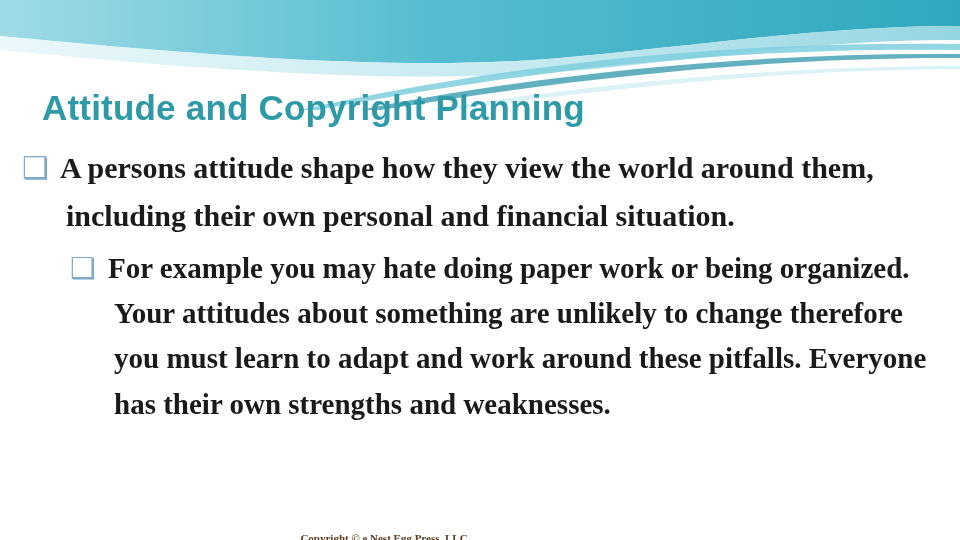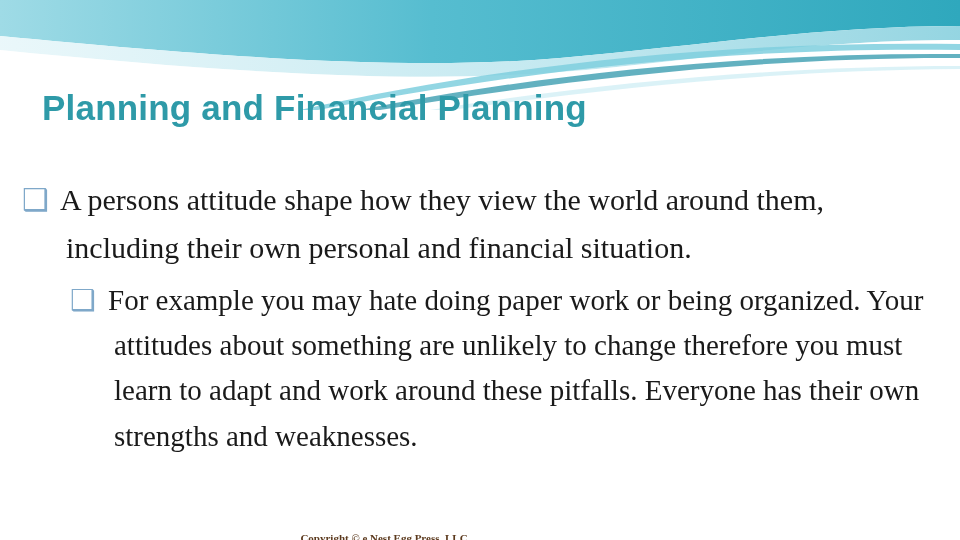--- a/index.html
+++ b/index.html
@@ -37,24 +37,25 @@
     font-family: "Liberation Sans", sans-serif;
     font-size: 35px;
     font-weight: bold;
     color: #2e9aa8;
     letter-spacing: 0.2px;
     line-height: 1.15;
   }
   .body-block {
     position: absolute;
     left: 44px;
-    top: 176px;
+    top: 144px;
     width: 890px;
     font-family: "Liberation Serif", serif;
     color: #1a1a1a;
+    font-weight: bold;
   }
   .bullet-l1 {
     position: relative;
     font-size: 30px;
     line-height: 1.6;
     padding-left: 22px;
     text-indent: -22px;
     margin: 0 0 6px 0;
   }
   .bullet-l2 {
@@ -102,21 +103,21 @@
       </linearGradient>
     </defs>
     <path d="M0,0 L960,0 L960,26 C820,26 700,46 560,58 C420,70 250,60 0,36 Z" fill="url(#g1)"></path>
     <path d="M0,36 C250,60 420,70 560,58 C700,46 820,26 960,26 L960,40 C800,40 690,62 560,72 C420,83 240,74 0,50 Z" fill="url(#g2)" opacity="0.95"></path>
     <path d="M0,50 C240,74 420,83 560,72 C690,62 800,40 960,40 L960,46 C790,46 680,70 556,79 C415,90 235,80 0,56 Z" fill="#ffffff" opacity="0.55"></path>
     <path d="M300,110 C480,70 700,40 960,44 L960,50 C700,46 490,78 318,110 Z" fill="#7fcfde" opacity="0.85"></path>
     <path d="M360,110 C520,78 730,52 960,54 L960,58 C740,57 540,84 380,110 Z" fill="#2f97ab" opacity="0.75"></path>
     <path d="M430,110 C580,86 760,66 960,66 L960,69 C770,70 600,90 450,110 Z" fill="#d7f1f6" opacity="0.9"></path>
   </svg>
 
-  <div class="title">Planning and Financial Planning</div>
+  <div class="title">Attitude and Copyright Planning</div>
 
   <div class="body-block">
     <p class="bullet-l1"><span class="box-glyph">❑</span><span>A persons attitude shape how they view the world around them, including their own personal and financial situation.</span></p>
     <p class="bullet-l2"><span class="box-glyph">❑</span><span>For example you may hate doing paper work or being organized. Your attitudes about something are unlikely to change therefore you must learn to adapt and work around these pitfalls.  Everyone has their own strengths and weaknesses.</span></p>
   </div>
 
   <div class="copyright">Copyright  © e.Nest.Egg Press, LLC</div>
 
 </div>
 

